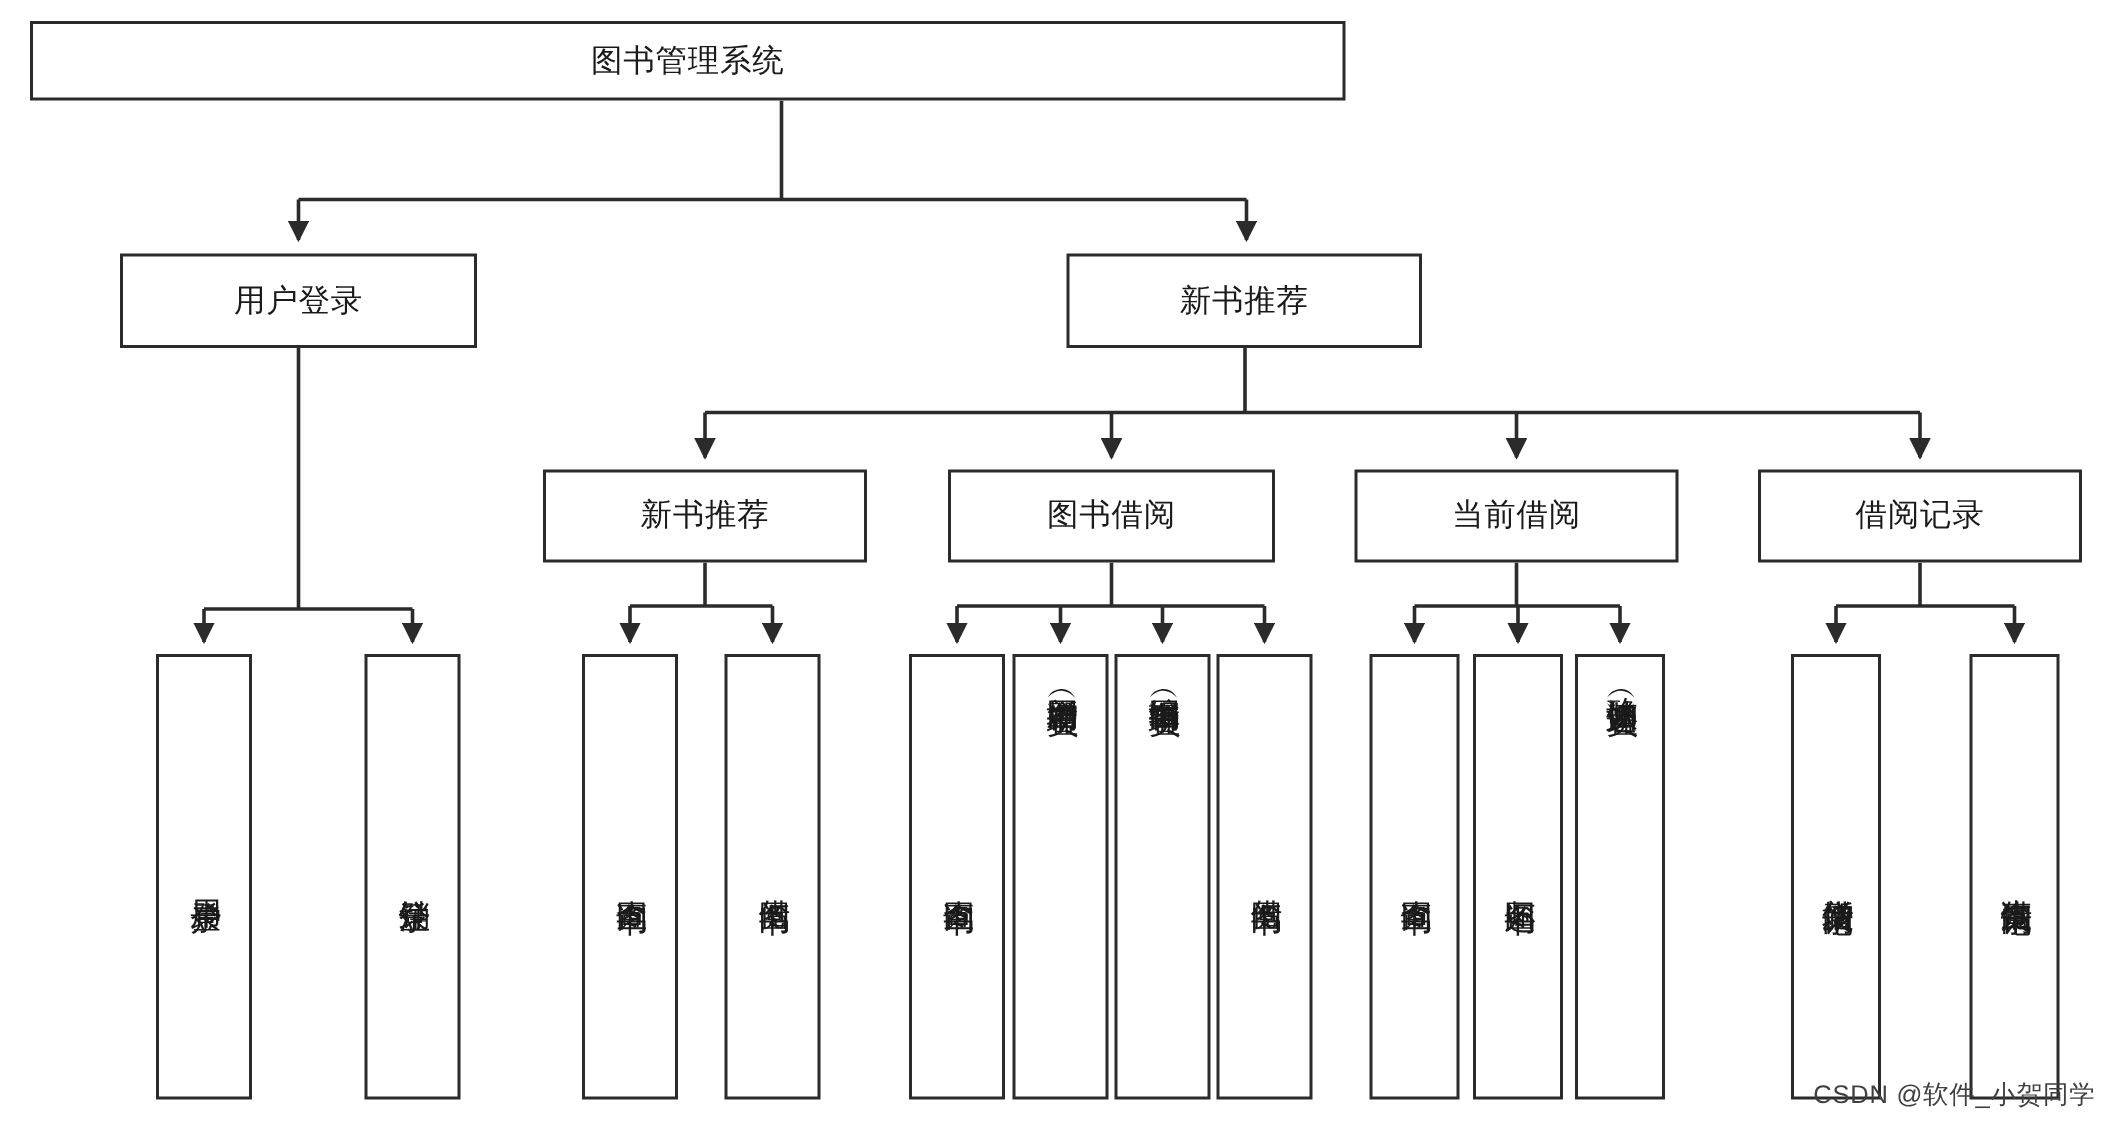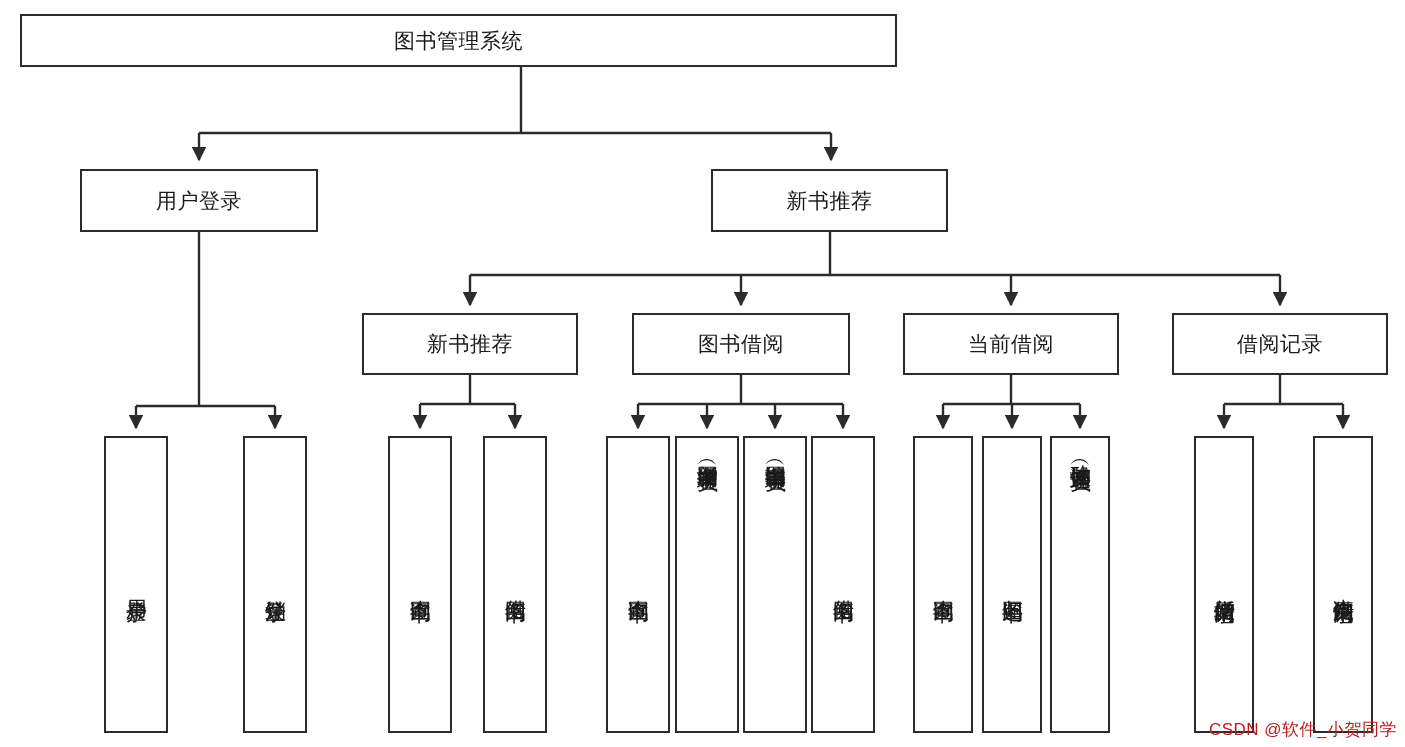--- a/index.html
+++ b/index.html
@@ -52,21 +52,21 @@
     align-items:flex-start;
     justify-content:center;
     padding-top:10px;
   }
   .leaf.mid{ align-items:center; padding-top:0; }
   .watermark{
     position:absolute;
     right:8px;
     bottom:6px;
     font-size:17px;
-    color:#b91c1c;
+    color:#404040;
     letter-spacing:.5px;
     z-index:5;
     white-space:nowrap;
   }
 </style>
 </head>
 <body>
 
 <div id="canvas">
 

